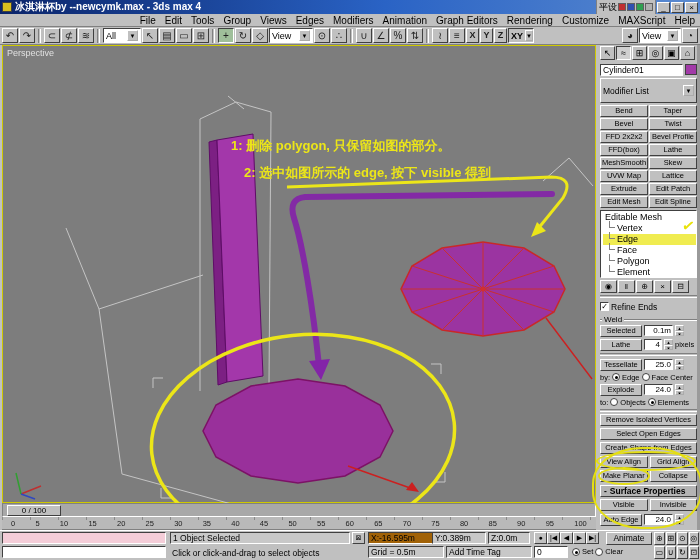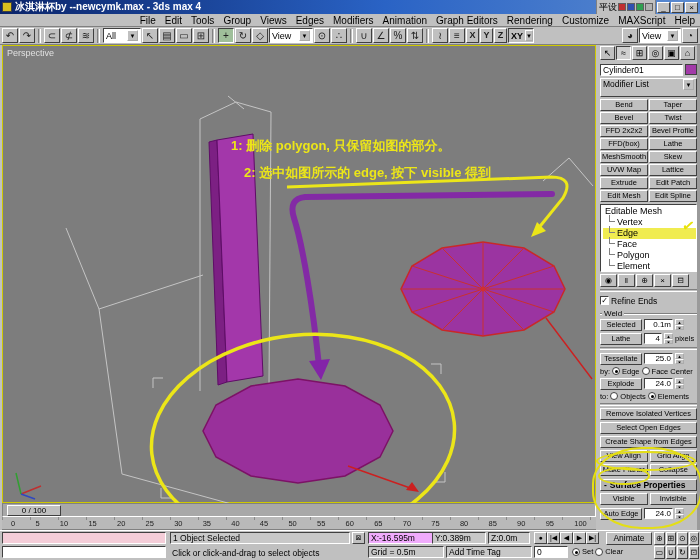--- a/index.html
+++ b/index.html
@@ -48,21 +48,21 @@
     display:flex; justify-content:space-between; padding:2px 9px 0; font-size:7.5px; color:#222;
     background-image:repeating-linear-gradient(90deg,#8a8a8a 0 1px,transparent 1px 28px); background-size:100% 3px; background-repeat:no-repeat; }
 
   
   .rightpanel { position:absolute; left:598px; top:45px; width:102px; height:485px; background:#c0c0c0; padding:1px 3px 0 2px; }
   .cp-tabs { display:flex; gap:1px; height:15px; margin-bottom:2px; }
   .cp-tab { width:15px; height:14px; font-size:9px; line-height:12px; text-align:center; }
   .cp-name { display:flex; gap:2px; height:13px; margin-bottom:2px; align-items:center; }
   .name-fld { flex:1; background:#fff; font-size:8.5px; padding:0 2px; height:12px; line-height:10px; }
   .swatch { width:12px; height:11px; background:#a23aa8; border:1px solid #404040; flex:none; }
-  .modlist { height:19px; display:flex; justify-content:space-between; font-size:8.5px; padding:0 2px; margin-bottom:2px; }
+  .modlist { height:25px; display:flex; align-items:center; justify-content:space-between; font-size:8.5px; padding:0 2px; margin-bottom:2px; }
   .modlist .arr { width:11px; height:11px; border:1px outset #fff; background:#c0c0c0; font-size:6px; line-height:10px; text-align:center; }
   .modgrid { display:grid; grid-template-columns:1fr 1fr; gap:1px; margin-bottom:2px; }
   .mbtn { height:12px; font-size:7.5px; line-height:10px; text-align:center; white-space:nowrap; overflow:hidden; }
   .stack { background:#fff; height:68px; font-size:9px; padding:1px 0 0 2px; position:relative; }
   .stk-row { height:11px; line-height:11px; position:relative; padding-left:2px; white-space:nowrap; }
   .stk-row.child { padding-left:14px; }
   .stk-row.child i.tree { position:absolute; left:6px; top:-2px; width:6px; height:7px; border-left:1px solid #808080; border-bottom:1px solid #808080; }
   .stk-row.sel { background:#f0ec50; }
   .stk-icons { display:flex; gap:1px; margin:2px 0; }
   .tbtn { width:17px; height:13px; font-size:8px; line-height:11px; text-align:center; }
@@ -408,21 +408,21 @@
     <div class="anno" style="left:-2px; top:406px; width:100px; height:20px;"></div>
     <div class="anno" style="left:0px; top:422px; width:52px; height:18px;"></div>
   </div>
 
   <div class="statusbar">
     <div class="in" style="left:2px; top:1px; width:164px; height:12px; background:#f4cdd8;"></div>
     <div class="in" style="left:2px; top:15px; width:164px; height:12px; background:#ffffff;"></div>
     <div class="sfld in" style="left:170px; top:1px; width:180px;">1 Object Selected</div>
     <span style="left:172px; top:17px; white-space:nowrap;">Click or click-and-drag to select objects</span>
     <span class="pbtn out" style="left:352px; top:1px;">⊠</span>
-    <div class="sfld in" style="left:368px; top:1px; width:72px; background:#f0abfc;">X:-16.595m</div>
+    <div class="sfld in" style="left:368px; top:1px; width:72px; background:#a16207;">X:-16.595m</div>
     <div class="sfld in" style="left:432px; top:1px; width:54px;">Y:0.389m</div>
     <div class="sfld in" style="left:488px; top:1px; width:42px;">Z:0.0m</div>
     <div class="sfld in" style="left:368px; top:15px; width:76px;">Grid = 0.5m</div>
     <div class="sfld in" style="left:446px; top:15px; width:86px;">Add Time Tag</div>
     <span style="left:534px; top:1px; white-space:nowrap;">
       <span class="pbtn out">●</span><span class="pbtn out">|◀</span><span class="pbtn out">◀</span><span class="pbtn out">▶</span><span class="pbtn out">▶|</span>
     </span>
     <div class="sfld in" style="left:534px; top:15px; width:34px; background:#ffffff;">0</div>
     <span style="left:572px; top:16px; display:inline-flex; align-items:center; gap:2px;">
       <span class="radio on"></span>

